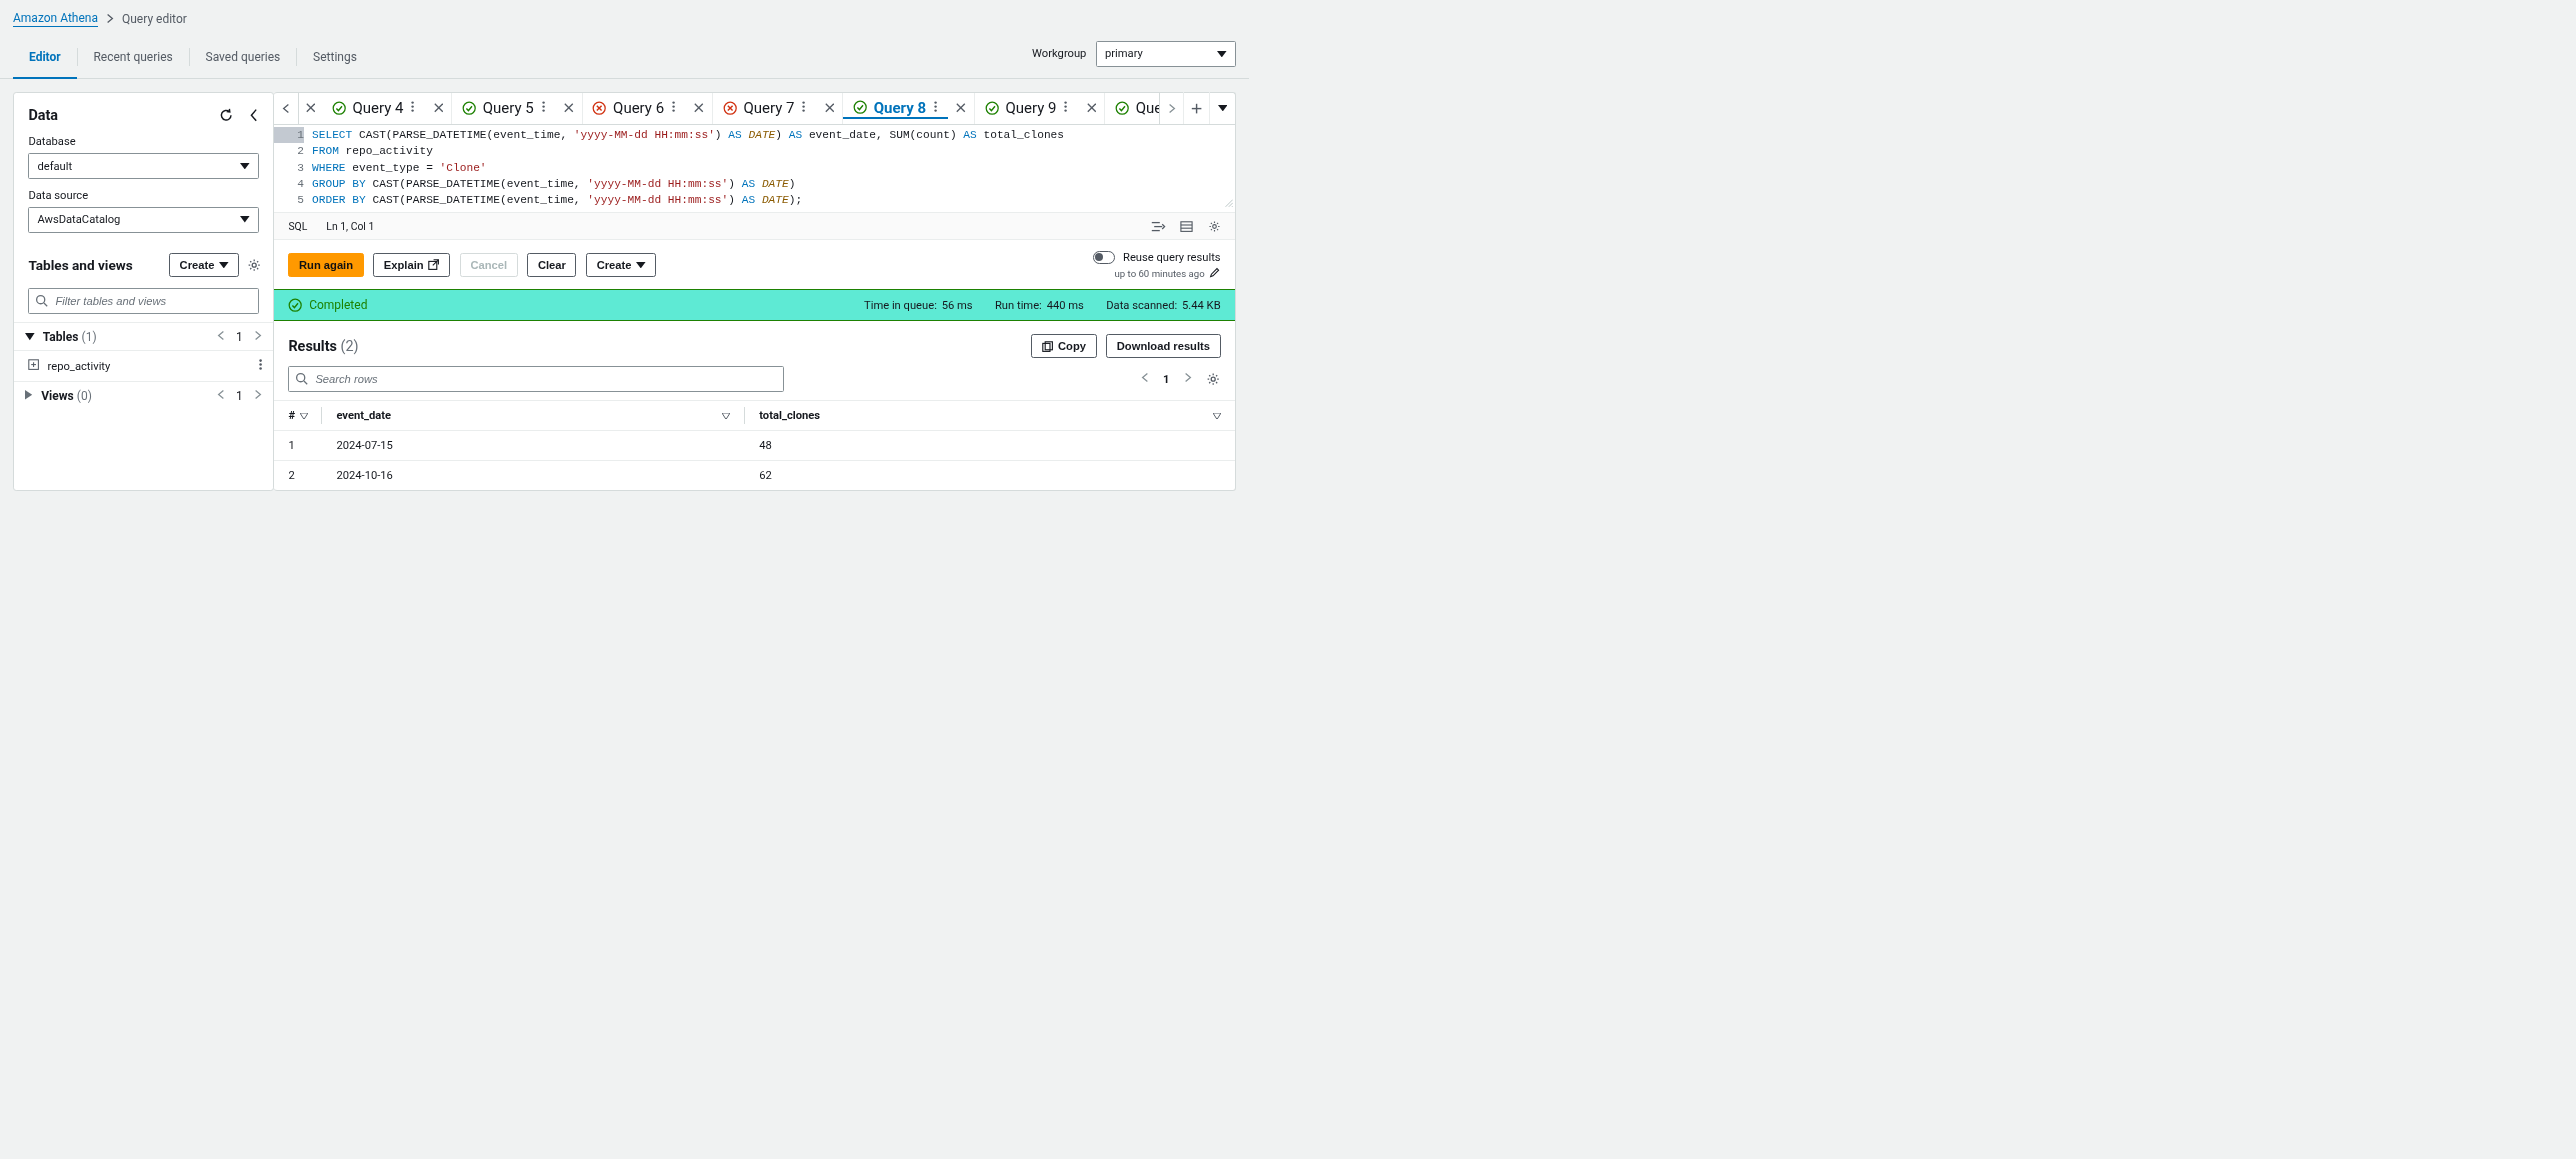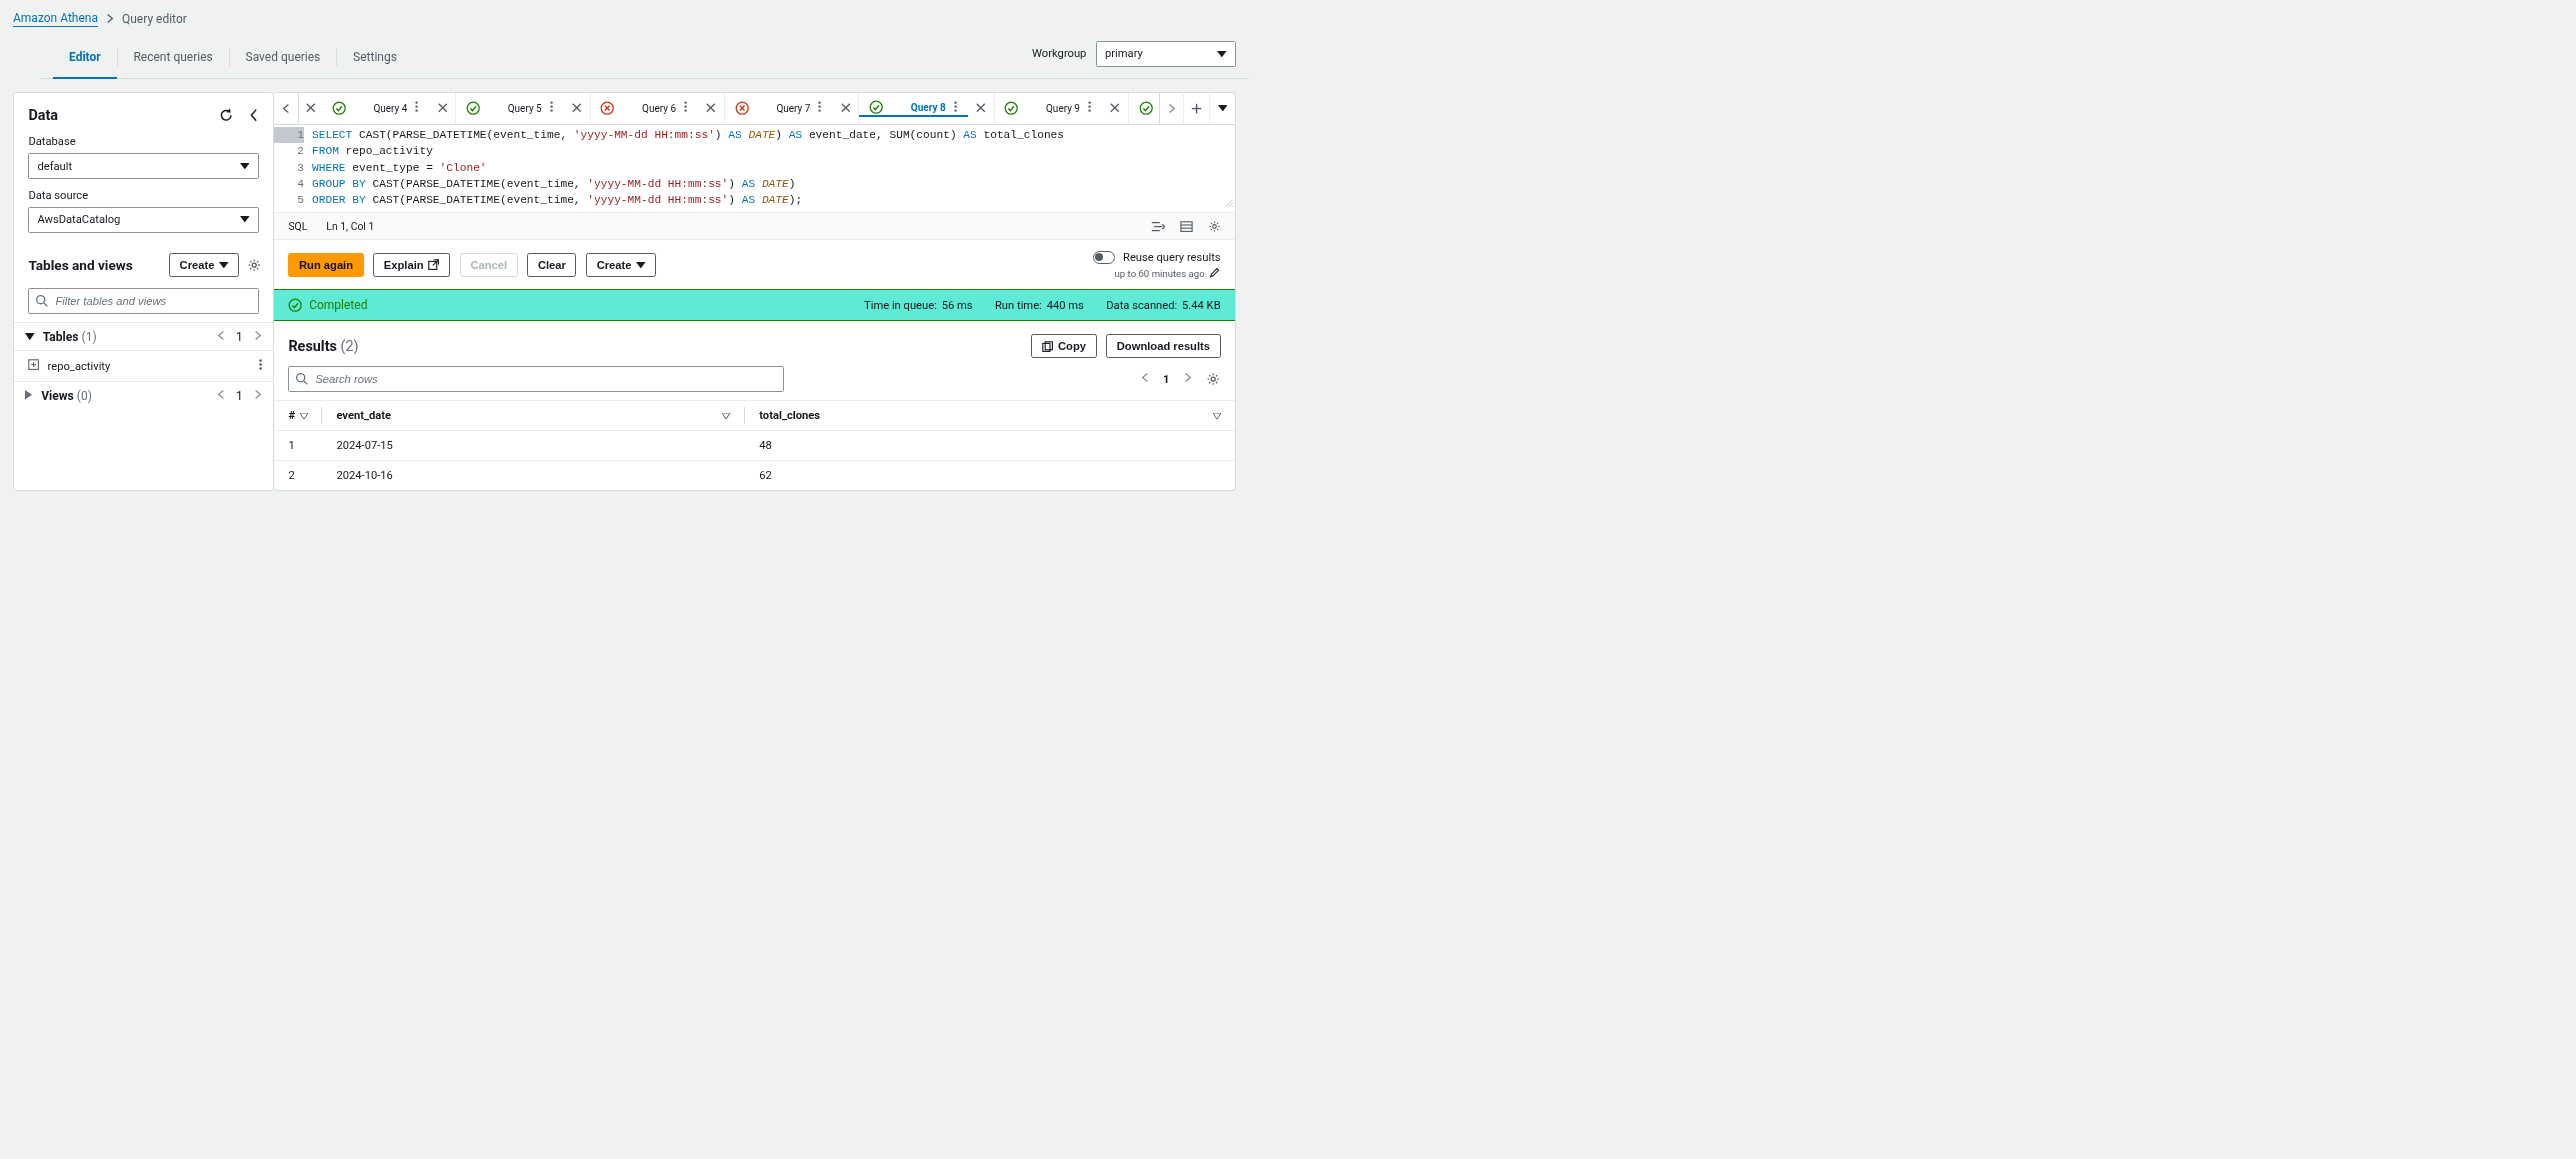--- a/index.html
+++ b/index.html
@@ -8,21 +8,21 @@
 
   .page { width: 1249px; margin: 0; }
 
   
   .breadcrumb { display: flex; align-items: center; gap: 8px; padding: 11.2px 13px 4.8px 13px; font-size: 12px; text-align: right; }
   .breadcrumb a { color: #0073bb; border-bottom: 0.8px solid #0073bb; padding-bottom: 0.8px; }
   .breadcrumb .current { color: #545b64; }
   .chev { stroke: #545b64; }
 
   
-  .topbar { display: flex; align-items: center; padding: 0 13px; margin-top: 4.8px; border-bottom: 0.8px solid #d5dbdb; margin-left: 40px; }
+  .topbar { display: flex; align-items: center; padding: 0 13px; margin-top: 4.8px; border-bottom: 0.8px solid #d5dbdb; }
   .main-tabs { display: flex; align-items: center; }
   .main-tab { padding: 13px 16px; color: #545b64; font-size: 12px; cursor: pointer; }
   .main-tab.active { color: #0073bb; font-weight: 700; border-bottom: 2.4px solid #0073bb; margin-bottom: -0.8px; }
   .vsep { width: 0.8px; height: 17.6px; background: #d5dbdb; }
   .workgroup { margin-left: auto; display: flex; align-items: center; gap: 9.6px; font-size: 11.2px; color: #16191f; padding-bottom: 6.4px; }
   .select { border: 0.8px solid #879196; border-radius: 1.6px; padding: 4.8px 8px; display: flex; align-items: center; justify-content: space-between; cursor: pointer; background: #fff; }
   .select.wg { width: 140px; height: 26px; }
 
   
   .main { display: flex; padding: 13px; gap: 0; align-items: stretch; }
@@ -59,21 +59,21 @@
   .tree-item { display: flex; align-items: center; padding: 8px 11.2px 8px 14.4px; font-size: 11.2px; border-bottom: 0.8px solid #eaeded; }
   .tree-item .plus { margin-right: 8px; }
   .tree-item .dots { margin-left: auto; cursor: pointer; }
 
   
   .qtabs-row { display: flex; align-items: stretch; height: 32px; border-bottom: 0.8px solid #d5dbdb; }
   .qnav { width: 24px; display: flex; align-items: center; justify-content: center; cursor: pointer; }
   .qnav.sep { border-left: 0.8px solid #d5dbdb; }
   .qtabs { display: flex; flex: 1; min-width: 0; overflow: hidden; }
   .qtab { display: flex; align-items: center; gap: 6.4px; padding: 0 9.6px; border-right: 0.8px solid #eaeded; cursor: pointer; white-space: nowrap; }
-  .qtab .label { font-size: 10px; margin-left: 21px; }
+  .qtab .label { font-size: 15px; }
   .qtab.active { border-bottom: 2.4px solid #0073bb; margin-bottom: -0.8px; }
   .qtab.active .label { color: #0073bb; font-weight: 700; }
   .qtab .more { padding: 0 1.6px; }
   .qtab-wrap { display: flex; align-items: center; border-right: 0.8px solid #eaeded; }
   .qtab-wrap .qtab { border-right: none; }
   .qclose { display: flex; align-items: center; padding: 0 8px; cursor: pointer; }
   .qext { display: flex; align-items: center; }
   .qext > div { width: 26px; height: 32px; display:flex; align-items:center; justify-content:center; border-left: 0.8px solid #eaeded; cursor: pointer; }
 
   .status-ok { stroke: #1d8102; }

